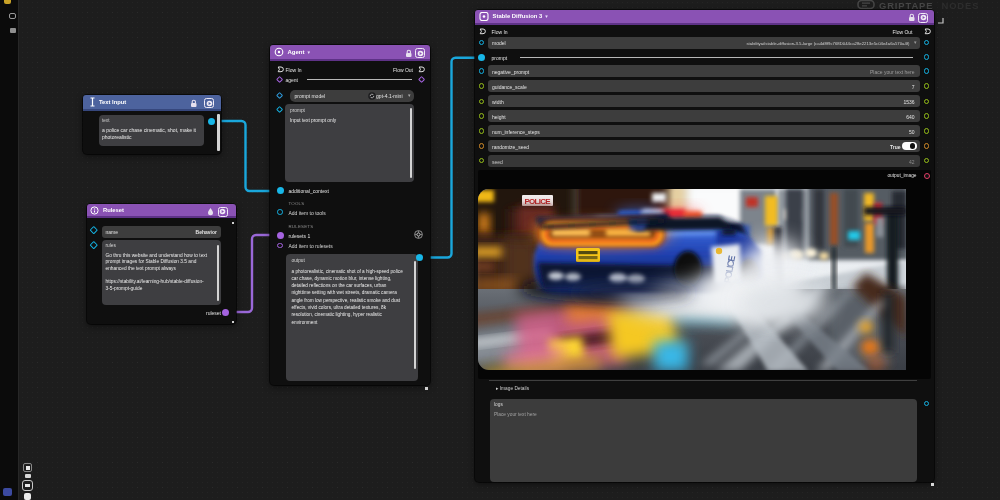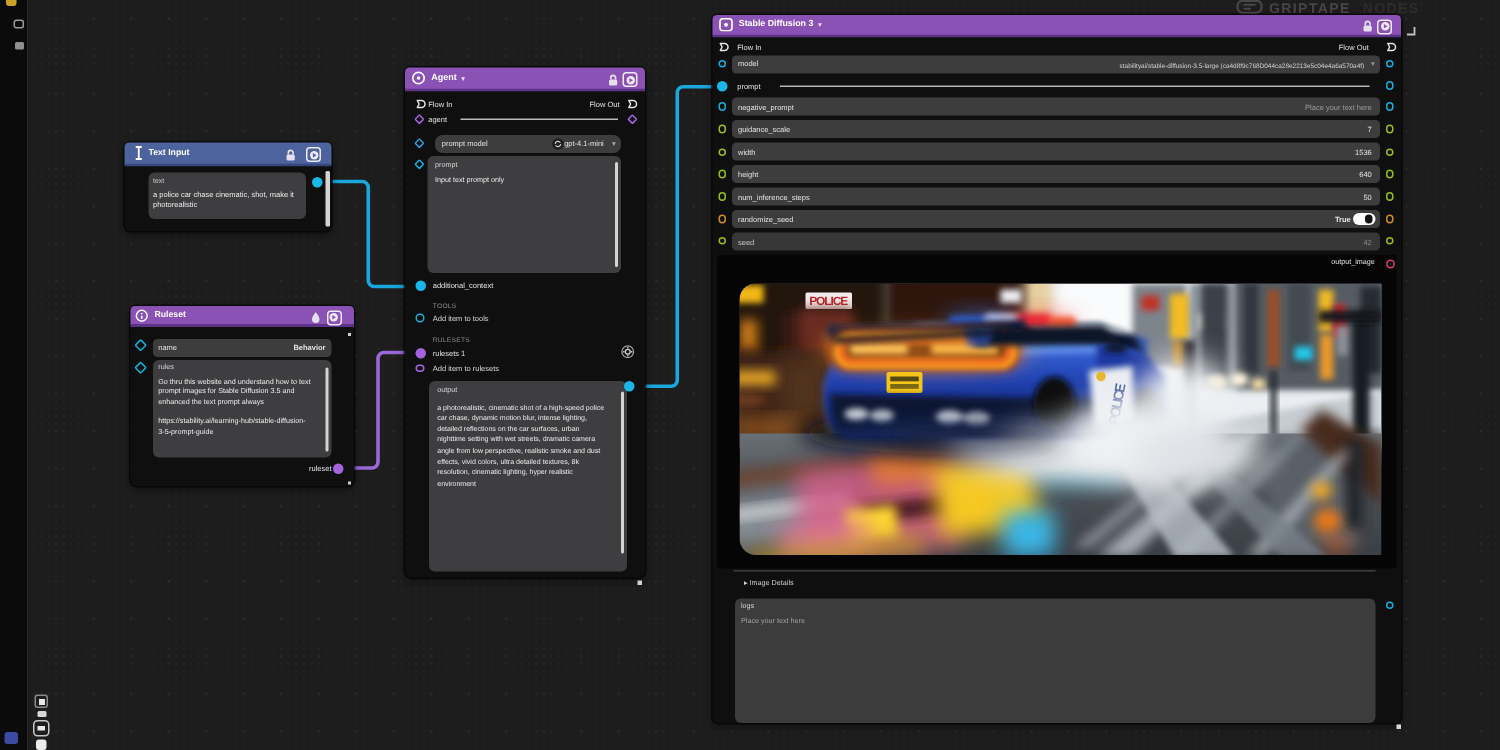--- a/index.html
+++ b/index.html
@@ -60,21 +60,21 @@
 
 <div class="abs" style="left:23px;top:463px;width:9px;height:9px;border:1.3px solid #8a8a8a;border-radius:2px;z-index:31;display:flex;align-items:center;justify-content:center">
     <div style="width:4px;height:4px;background:#e8e8e8"></div>
   </div>
 <div class="abs" style="left:25px;top:474px;width:6px;height:3.5px;background:#d8d8d8;border-radius:1px;z-index:31"></div>
 <div class="abs" style="left:22px;top:479.5px;width:11px;height:11px;border:1.6px solid #c8c8c8;border-radius:3px;z-index:31;display:flex;align-items:center;justify-content:center">
     <div style="width:5px;height:3px;background:#e8e8e8"></div>
   </div>
 <div class="abs" style="left:24px;top:492.5px;width:7px;height:7px;background:#ececec;border-radius:2px;z-index:31"></div>
 
-<div class="abs" id="logo" style="left:824px;top:0;right:auto;">
+<div class="abs" id="logo" style="left:857px;top:0;right:auto;">
   <svg width="140" height="12" style="display:block">
     <rect x="1" y="0.5" width="16" height="8" rx="3.5" fill="none" stroke="#474747" stroke-width="1.5"></rect>
     <path d="M5 3.2 h8 M5 5.8 h5" stroke="#474747" stroke-width="1.3"></path>
     <text x="22" y="8.8" font-size="9.4" font-weight="bold" letter-spacing="0.9" fill="#464646">GRIPTAPE</text>
     <text x="84.5" y="8.8" font-size="9.4" font-weight="bold" letter-spacing="0.9" fill="#2d2d2d">NODES</text>
   </svg>
 </div>
 
 <div class="node" id="n-text" style="left:83px;top:95px;width:138px;height:59px;">
   <div class="nhead blue" style="height:16px;">
@@ -287,21 +287,21 @@
     <div style="position:absolute;right:4.5px;top:3.3px;width:5.4px;height:5.4px;background:#111;border-radius:50%;"></div>
   </div>
 
   <div class="field" style="left:13px;top:145.3px;width:432px;height:12px;background:#373737;">
     <div class="lab" style="position:absolute;left:4.5px;top:3.5px;color:#c9c9c9;">seed</div>
     <div class="lab" style="position:absolute;right:5px;top:3.5px;color:#8d8d8d;">42</div>
   </div>
 
   <div class="abs" style="left:3px;top:159.5px;width:453px;height:209px;background:#050505;border-radius:2px;"></div>
   <div class="lab" style="position:absolute;right:17px;top:162.5px;font-size:4.8px;">output_image</div>
-  <div class="abs" id="photo" style="left:18px;top:178.8px;width:508px;height:181.7px;overflow:hidden;border-radius:11px;">
+  <div class="abs" id="photo" style="left:3px;top:178.8px;width:508px;height:181.7px;overflow:hidden;border-radius:11px;">
     <svg width="428" height="182" viewBox="0 0 428 182" preserveAspectRatio="none">
       <defs>
         <filter id="b2" x="-50%" y="-50%" width="200%" height="200%">
             <feGaussianBlur stdDeviation="2"></feGaussianBlur>
           </filter>
         <filter id="b4" x="-50%" y="-50%" width="200%" height="200%">
             <feGaussianBlur stdDeviation="4"></feGaussianBlur>
           </filter>
         <filter id="b7" x="-80%" y="-80%" width="260%" height="260%">
             <feGaussianBlur stdDeviation="7"></feGaussianBlur>

